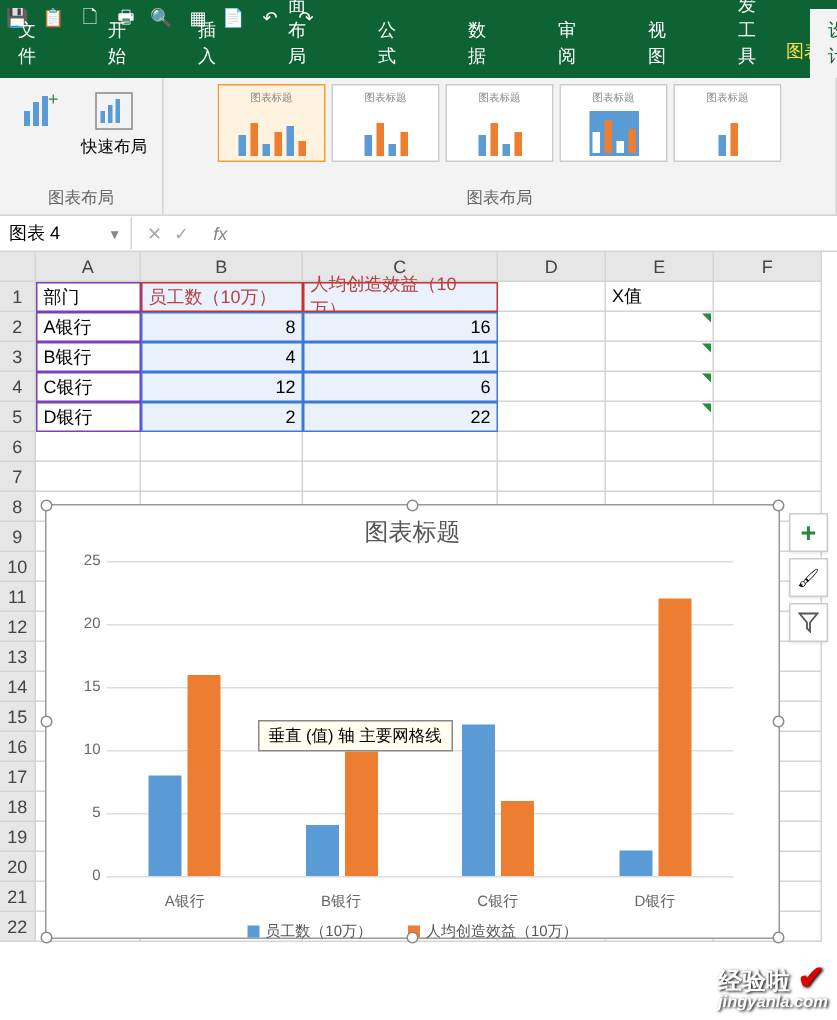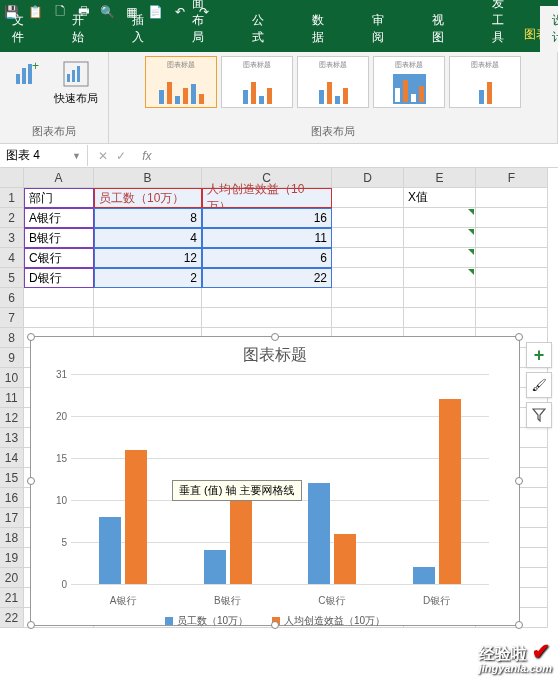--- a/index.html
+++ b/index.html
@@ -401,21 +401,21 @@
       <div class="handle h-se"></div>
   </div>
   <div class="chart-title">图表标题</div>
   <div class="plot">
     <div class="y-axis" id="y-axis">
         <div class="y-tick" style="top:210px">0</div>
         <div class="y-tick" style="top:168px">5</div>
         <div class="y-tick" style="top:126px">10</div>
         <div class="y-tick" style="top:84px">15</div>
         <div class="y-tick" style="top:41.99999999999999px">20</div>
-        <div class="y-tick" style="top:0px">31</div>
+        <div class="y-tick" style="top:0px">25</div>
       </div>
     <div id="gridlines">
         <div class="gridline" style="top:210px"></div>
         <div class="gridline" style="top:168px"></div>
         <div class="gridline" style="top:126px"></div>
         <div class="gridline" style="top:84px"></div>
         <div class="gridline" style="top:41.99999999999999px"></div>
         <div class="gridline" style="top:0px"></div>
       </div>
     <div class="bars-area" id="bars-area">

